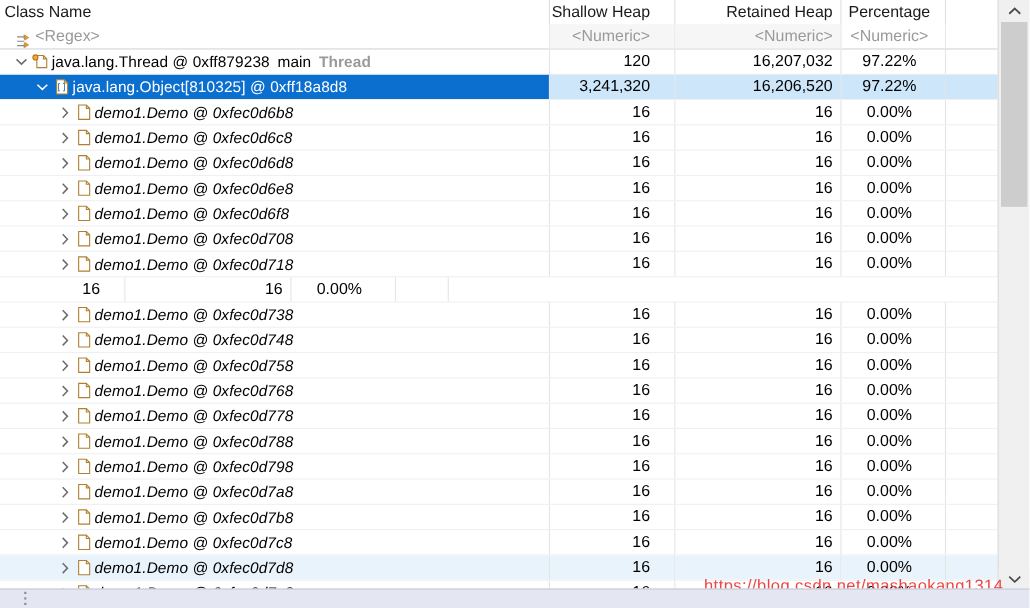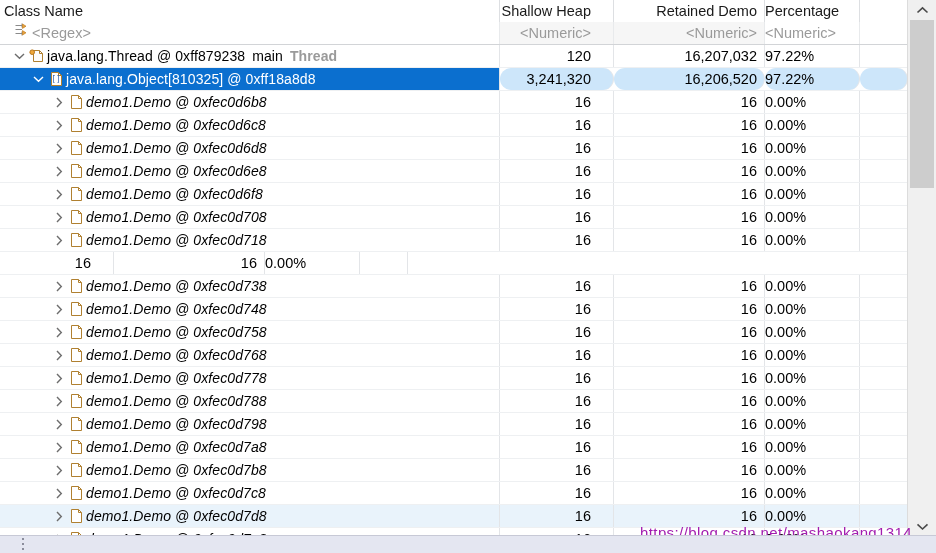--- a/index.html
+++ b/index.html
@@ -15,51 +15,51 @@
 
   
   .grid{position:absolute;left:0;top:0;width:908px;height:536px;overflow:hidden;background:#fff;}
   .row{display:flex;height:23px;line-height:23px;box-sizing:border-box;
        border-bottom:1px solid #eef0f2;white-space:nowrap;}
   .row.hdr{border-bottom:0;}
   .cell{box-sizing:border-box;overflow:hidden;}
   .c-name{width:500px;padding-left:4px;border-right:1px solid #e3e5e8;}
   .c-sh{width:114px;text-align:right;padding-right:22px;border-right:1px solid #e3e5e8;}
   .c-re{width:151px;text-align:right;padding-right:7px;border-right:1px solid #e3e5e8;}
-  .c-pc{width:95px;text-align:left;padding-right:7px;border-right:1px solid #e3e5e8;}
+  .c-pc{width:95px;text-align:center;padding-right:7px;border-right:1px solid #e3e5e8;}
   .c-x{width:48px;border-right:1px solid #e3e5e8;}
 
   
   .header{height:22px;line-height:22px;background:#fff;}
   .header .cell{font-size:14.5px;color:#1a1a1a;border-right:1px solid #dddfe2;}
   .header .c-name{text-align:left;padding-left:4px;}
   .subhdr{height:23px;line-height:23px;background:#fff;border-bottom:1px solid #d2d4d7;}
   .subhdr .cell{color:#9a9a9a;font-size:14.5px;border-right:1px solid #e8eaec;}
   .subhdr .c-name{padding-left:0;}
   .subhdr .c-sh,.subhdr .c-re{background:#f6f6f6;}
 
-  .regexcell{display:flex;align-items:flex-start;height:23px;padding-left:32px;}
+  .regexcell{display:flex;align-items:flex-end;height:23px;padding-left:32px;}
 
   
   .nm{display:flex;align-items:center;height:22px;}
   .twisty{width:15px;flex:0 0 15px;display:flex;align-items:center;justify-content:center;color:#6d6d6d;}
   .twisty svg{display:block;}
   .ico{width:20px;flex:0 0 20px;display:flex;align-items:center;justify-content:center;}
   .lbl{font-size:14px;letter-spacing:0.1px;}
   .suffix{color:#9a9a9a;font-weight:bold;margin-left:7px;text-align:right;}
   .mainlbl{margin-left:7px;}
 
   .ind1{padding-left:8px;}
   .ind2{padding-left:27px;}
   .ind3{padding-left:47px;font-style:italic;}
 
   
   .sel .nm .lbl,.sel .nm{color:#ffffff;}
   .sel .c-name{background:#0b6fcf;}
-  .sel .c-sh,.sel .c-re,.sel .c-pc,.sel .c-x{background:#cde6fa;border-radius:11px;}
+  .sel .c-sh,.sel .c-re,.sel .c-pc,.sel .c-x{background:#cde6fa;}
   .hov .c-name,.hov .c-sh,.hov .c-re,.hov .c-pc,.hov .c-x{background:#e9f3fb;}
   .sel .twisty{color:#ffffff;}
 
   
   .clip{height:11px;overflow:hidden;}
   .clip .nm{height:22px;}
 
   
   .vbar{position:absolute;right:0;top:0;width:28px;height:536px;background:#f0f0f0;
         border-left:1px solid #dcdcdc;}
@@ -67,34 +67,34 @@
   .vbtn.bot{position:absolute;bottom:0;left:0;right:0;}
   .vthumb{position:absolute;left:2px;right:2px;top:20px;height:168px;background:#cdcdcd;}
 
   
   .statusbar{position:absolute;left:0;bottom:0;width:936px;height:17px;background:#e4e6f1;
              border-top:1px solid #c7c9d6;}
   .statusbar .dots{position:absolute;left:22px;top:2px;width:3px;height:12px;}
   .statusbar .dots i{display:block;width:2px;height:2px;background:#8b8d9c;margin-bottom:3px;}
 
   
-  .wm{position:absolute;left:640px;top:524px;font-size:15px;color:#a21caf;
+  .wm{position:absolute;left:640px;top:524px;font-size:15px;color:#ef4444;
       letter-spacing:0.4px;pointer-events:none;white-space:nowrap;font-family:"Liberation Sans",sans-serif;}
 </style>
 </head>
 <body>
 
 <div class="app">
 
   <div class="grid">
 
     <div class="row hdr header">
       <div class="cell c-name">Class Name</div>
       <div class="cell c-sh">Shallow Heap</div>
-      <div class="cell c-re">Retained Demo</div>
+      <div class="cell c-re">Retained Heap</div>
       <div class="cell c-pc">Percentage</div>
       <div class="cell c-x"></div>
     </div>
 
     <div class="row subhdr">
       <div class="cell c-name">
         <div class="regexcell">
           <span class="ico" style="width:22px;flex:0 0 22px;margin-left:-22px;">
             <svg width="15" height="15" viewBox="0 0 15 15">
               <g stroke="#8a8a8a" stroke-width="1" fill="none">

